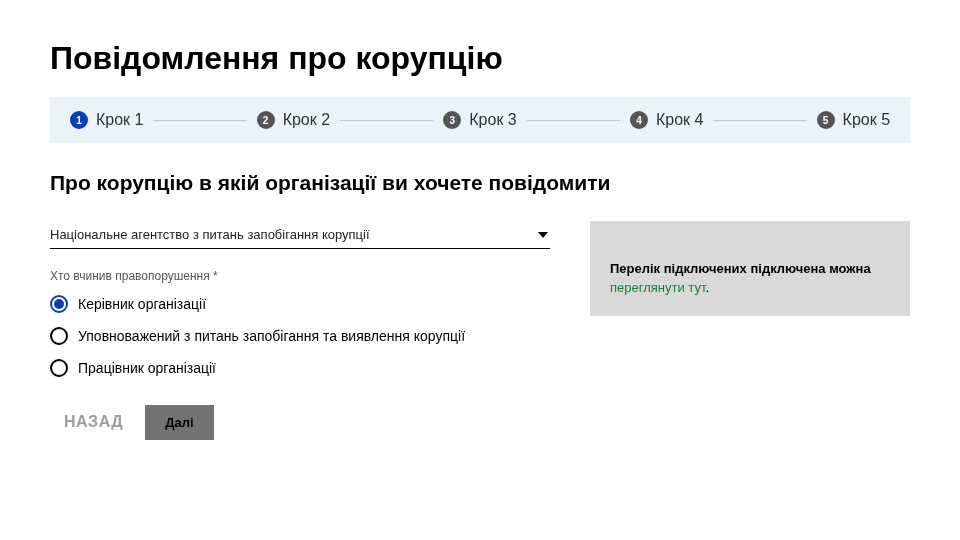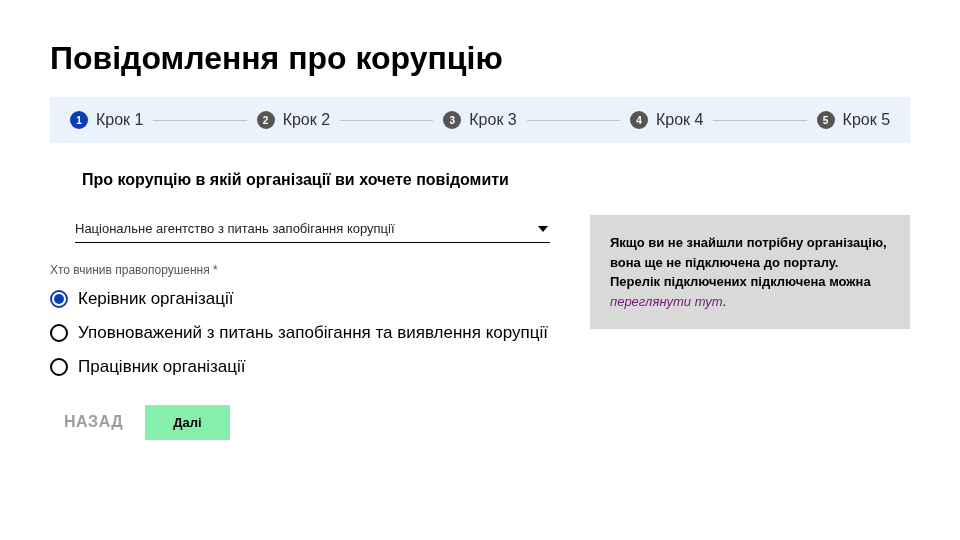--- a/index.html
+++ b/index.html
@@ -46,41 +46,39 @@
     font-size: 16px;
     color: #333;
   }
   .step-line {
     flex: 1;
     height: 1px;
     background: #c5c5c5;
     margin: 0 10px;
   }
   .section-heading {
-    font-size: 16px;
+    font-size: 21px;
     font-weight: 700;
     margin-bottom: 26px;
-    margin-left: 32px;
   }
   .content-row {
     display: flex;
     gap: 40px;
     align-items: flex-start;
   }
   .left-col { flex: 1; }
   .right-col { width: 320px; }
   .select-wrap {
     display: flex;
     align-items: center;
     justify-content: space-between;
     border-bottom: 1px solid #000;
     padding: 6px 2px 6px 0;
     margin-bottom: 20px;
     cursor: pointer;
-    margin-left: 25px;
   }
   .select-value {
     font-size: 13px;
     color: #222;
   }
   .caret {
     width: 0; height: 0;
     border-left: 5px solid transparent;
     border-right: 5px solid transparent;
     border-top: 6px solid #000;
@@ -118,60 +116,59 @@
   .radio-inner {
     width: 10px;
     height: 10px;
     border-radius: 50%;
     background: transparent;
   }
   .radio-option.selected .radio-inner {
     background: #0b3db5;
   }
   .radio-label {
-    font-size: 17px;
+    font-size: 14px;
     color: #000;
   }
   .button-row {
     display: flex;
     align-items: center;
     gap: 8px;
   }
   .btn-back {
     background: transparent;
     border: none;
     color: #9e9e9e;
     font-size: 16px;
     font-weight: 700;
     padding: 10px 14px;
     letter-spacing: 0.5px;
     cursor: pointer;
   }
   .btn-next {
-    background: #86efac;
+    background: #737373;
     border: none;
     color: #000;
     font-size: 13px;
     font-weight: 700;
-    padding: 10px 28px;
+    padding: 10px 20px;
     cursor: pointer;
   }
   .info-box {
     background: #d9d9d9;
     padding: 18px 20px;
     font-size: 13px;
     line-height: 1.5;
     font-weight: 700;
     color: #000;
   }
   .info-box .link {
-    color: #701a75;
+    color: #15803d;
     font-weight: 400;
     cursor: pointer;
-    font-style: italic;
   }
   .info-box .normal {
     font-weight: 400;
   }
 </style>
 </head>
 <body>
 
 <h1 class="page-title">Повідомлення про корупцію</h1>
 
@@ -237,18 +234,18 @@
 
     <div class="button-row">
       <button class="btn-back">НАЗАД</button>
       <button class="btn-next">Далі</button>
     </div>
 
   </div>
 
   <div class="right-col">
     <div class="info-box">
-      <span>Якщо ви не знайшли потрібну організацію, вона ще не підключена до порталу.</span><br>
+      <br>
       <span>Перелік підключених підключена можна </span><br>
       <span class="link">переглянути тут</span><span class="normal">.</span>
     </div>
   </div>
 </div>
 
 </body></html>

